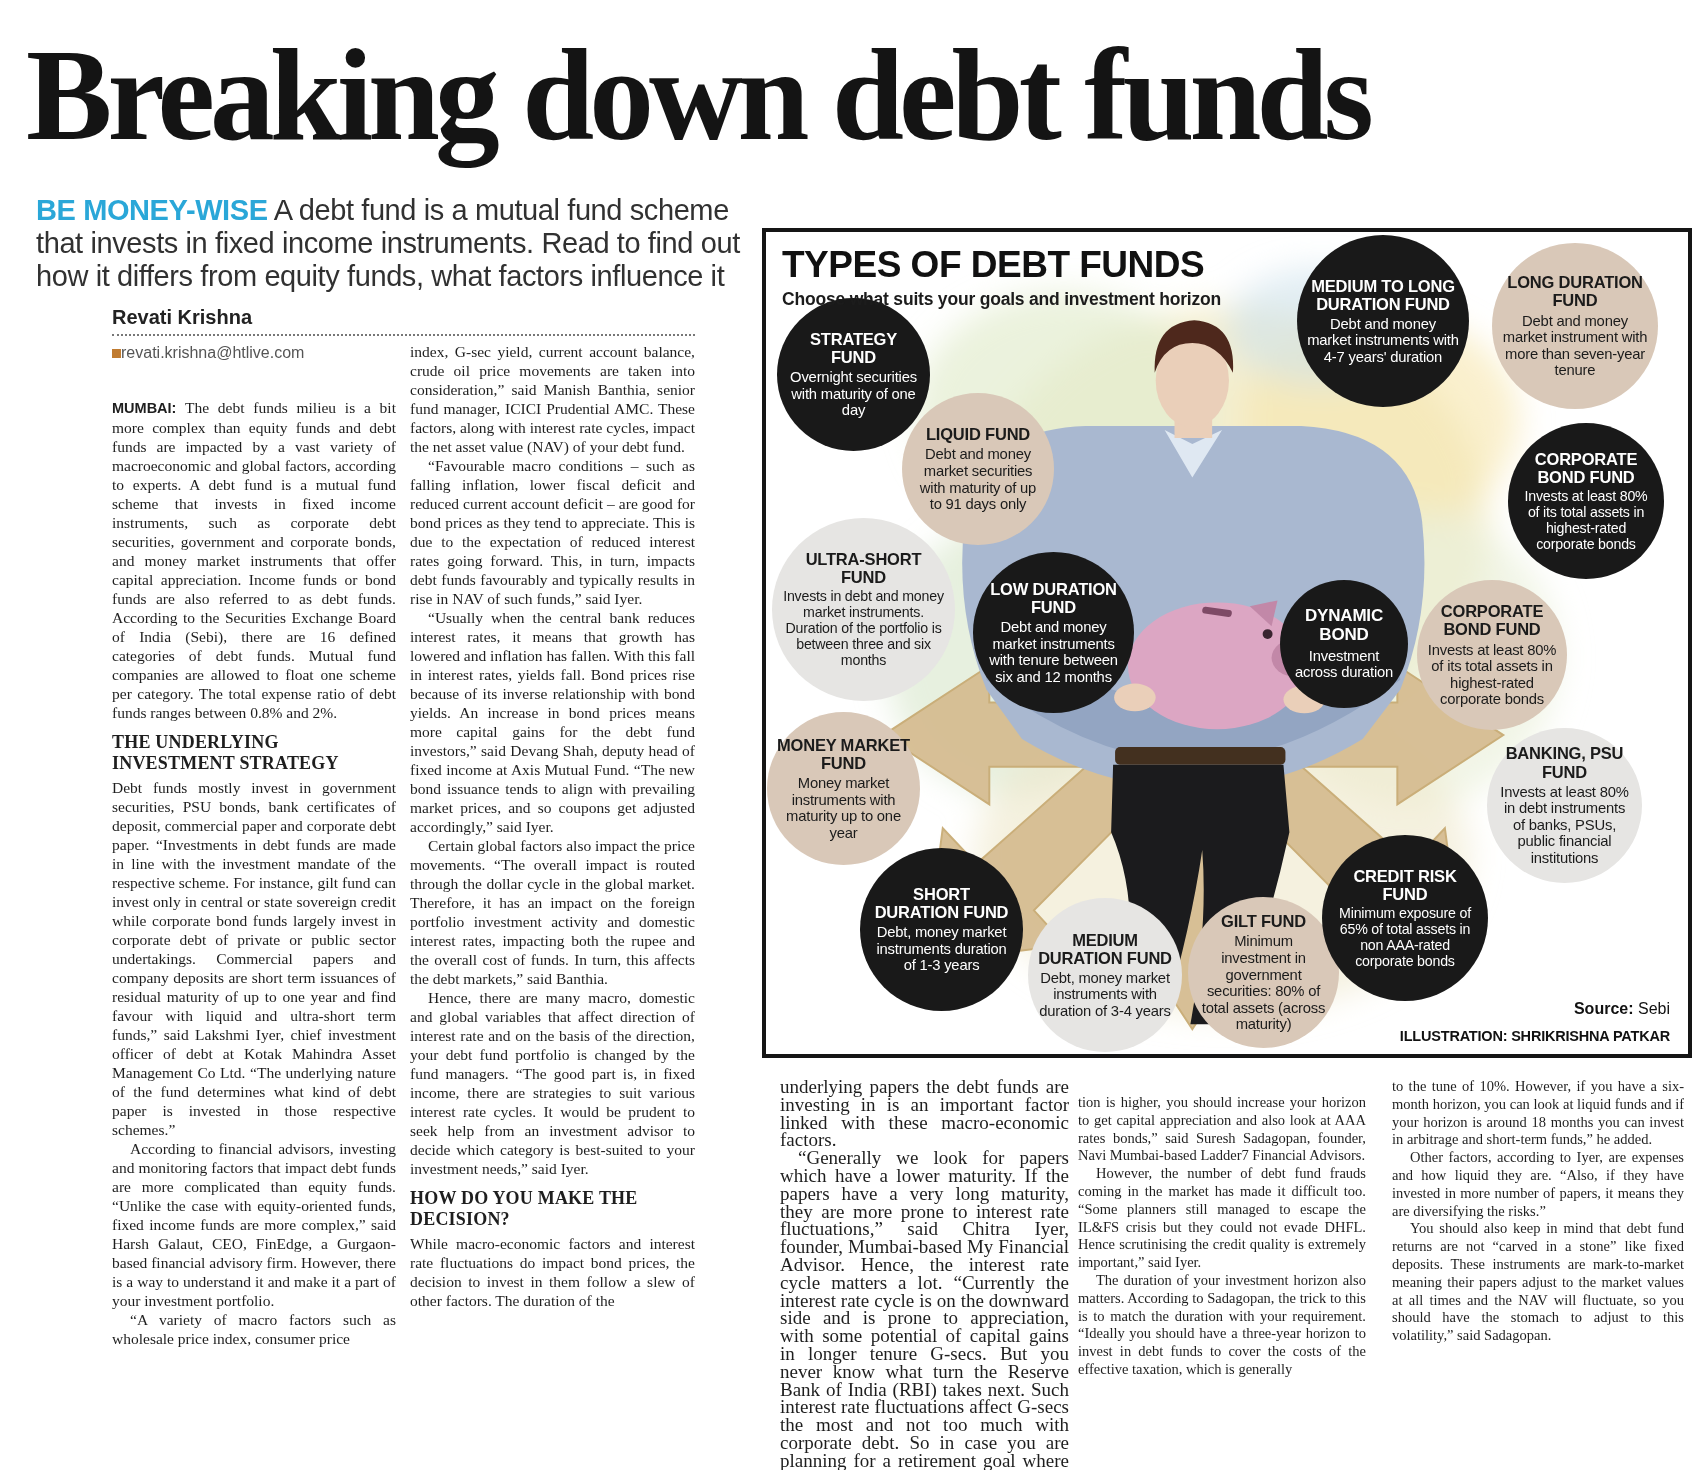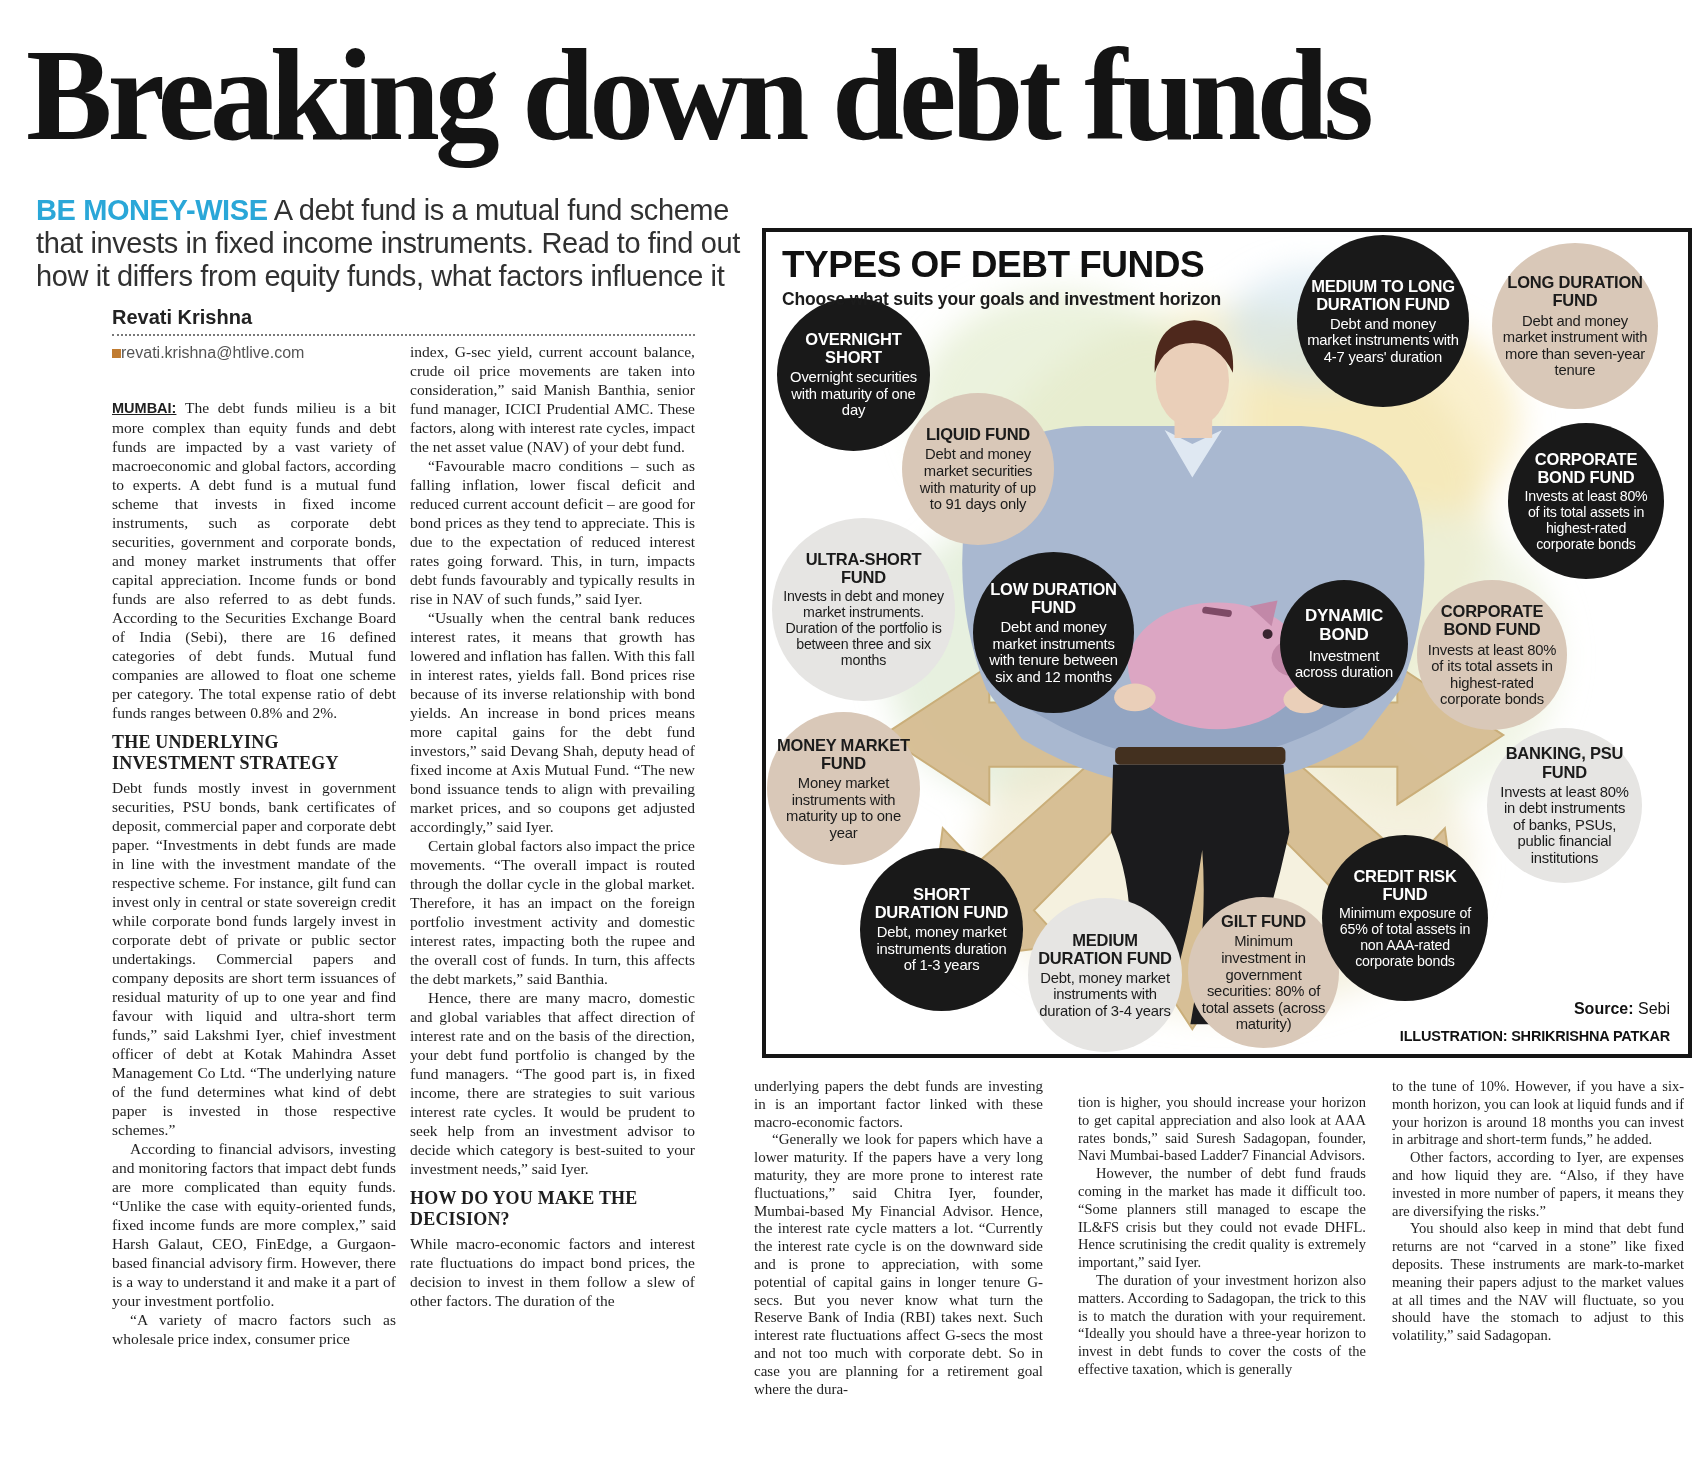--- a/index.html
+++ b/index.html
@@ -31,24 +31,24 @@
   .col{
     position:absolute;font-size:15.5px;line-height:19px;text-align:justify;
     color:#1e1e1e;overflow:hidden;
   }
   .col p{margin:0;}
   .col p + p{text-indent:18px;}
   .col .subhead{
     font-weight:bold;font-size:18px;line-height:21px;margin:10px 0 4px 0;
     text-align:left;letter-spacing:.2px;text-indent:0;
   }
-  .dateline{font-family:"Liberation Sans", sans-serif;font-weight:bold;font-size:14.5px;text-decoration:underline;}
+  .dateline{font-family:"Liberation Sans", sans-serif;font-weight:bold;font-size:14.5px;}
   #col1{left:112px;top:398px;width:284px;height:1062px;}
   #col2{left:410px;top:342px;width:285px;height:1120px;}
-  #bcol1{left:754px;top:1078px;width:289px;height:392px;font-size:15px;line-height:17.8px;}
+  #bcol1{left:780px;top:1078px;width:289px;height:392px;font-size:19px;line-height:17.8px;}
   #bcol2{left:1078px;top:1078px;width:288px;height:392px;font-size:14.5px;line-height:17.8px;margin-top:16px;}
   #bcol3{left:1392px;top:1078px;width:292px;height:392px;font-size:14.5px;line-height:17.8px;}
   
   .graphic{
     position:absolute;left:762px;top:228px;width:930px;height:830px;
     border:4px solid #151515;box-sizing:border-box;background:#fff;
     font-family:"Liberation Sans", sans-serif;
   }
   .g-illu{position:absolute;left:0;top:0;width:100%;height:100%;z-index:0;}
   .g-head{position:absolute;left:16px;top:12px;z-index:2;}
@@ -168,21 +168,21 @@
       <ellipse cx="543" cy="472" rx="21" ry="14" fill="#eacfb9"></ellipse>
     </g>
   </svg>
 
   <div class="g-head">
     <div class="g-title">TYPES OF DEBT FUNDS</div>
     <div class="g-sub">Choose what suits your goals and investment horizon</div>
   </div>
 
   <div class="circle style-black c-overnight">
-    <div class="c-title">OVERNIGHT SHORT</div>
+    <div class="c-title">STRATEGY FUND</div>
     <div class="c-desc">Overnight securities with maturity of one day</div>
   </div>
   <div class="circle style-beige c-liquid">
     <div class="c-title">LIQUID FUND</div>
     <div class="c-desc">Debt and money market securities with maturity of up to 91 days only</div>
   </div>
   <div class="circle style-gray c-ultra">
     <div class="c-title">ULTRA-SHORT FUND</div>
     <div class="c-desc">Invests in debt and money market instruments. Duration of the portfolio is between three and six months</div>
   </div>

